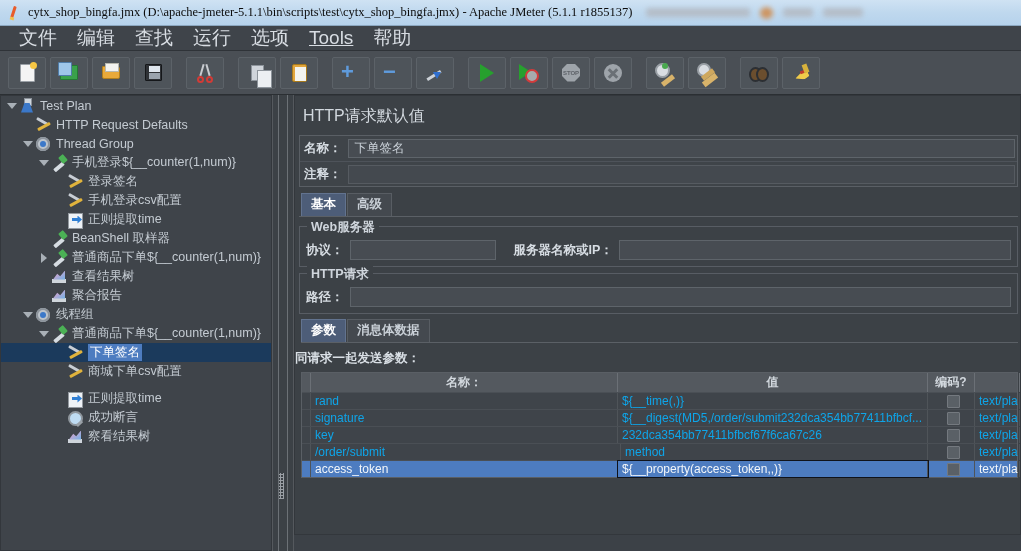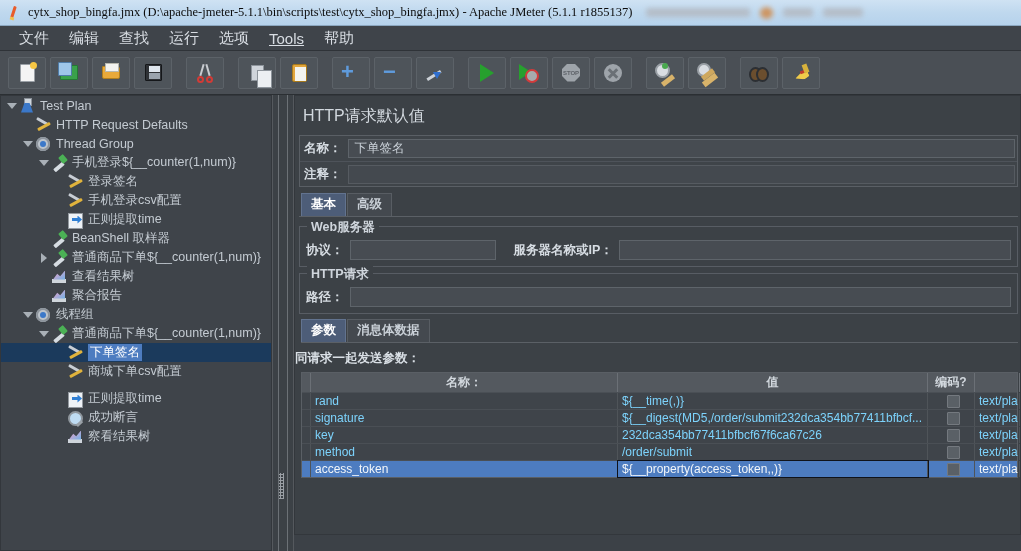--- a/index.html
+++ b/index.html
@@ -48,21 +48,21 @@
   .tb-blur .b3 { width: 30px; }
   .tb-blur .b4 { width: 40px; }
 
   
   .menubar {
     position: absolute; left: 0; top: 26px; width: 1021px; height: 25px;
     background: #3f444a; display: flex; align-items: center;
     padding-left: 10px; border-bottom: 1px solid #2f3338;
   }
   .menu-item {
-    color: #d8dde3; font-size: 15px; padding: 2px 9px; margin-right: 2px;
+    color: #d8dde3; font-size: 19px; padding: 2px 9px; margin-right: 2px;
     white-space: nowrap; cursor: default;
   }
   .menu-item .mn { text-decoration: underline; }
 
   
   .toolbar {
     position: absolute; left: 0; top: 51px; width: 1021px; height: 44px;
     background: #4a4f55; border-bottom: 1px solid #2b2f33;
     display: flex; align-items: center; padding-left: 6px; gap: 0;
   }
@@ -229,21 +229,21 @@
   
   .ptable { margin: 0 2px 0 6px; border: 1px solid #5a5f65; }
   .pt-head { display:flex; height: 19px; background:#54595f; }
   .pt-head .th {
     color:#d2d8de; font-size:12px; display:flex; align-items:center; justify-content:center;
     border-right:1px solid #6b7076; height:100%; font-weight:bold;
   }
   .pt-row { display:flex; height: 17px; background:#3f444a; border-top:1px solid #4a4f55; }
   .pt-row.sel { background:#4d7cc0; }
   .pt-row .td {
-    color:#7dd3fc; font-size:12px; display:flex; align-items:center;
+    color:#0ea5e9; font-size:12px; display:flex; align-items:center;
     border-right:1px solid #4f5459; height:100%; padding-left:4px;
     white-space:nowrap; overflow:hidden;
   }
   .pt-row.sel .td { color:#f2f6fa; }
   .c-gutter { width:9px; flex:0 0 auto; }
   .c-name { width:307px; flex:0 0 auto; }
   .c-value { width:310px; flex:0 0 auto; }
   .c-enc { width:47px; flex:0 0 auto; justify-content:center !important; }
   .c-type { width:45px; flex:0 0 auto; }
   .cbx { width:13px;height:13px;background:#5a6066;border:1px solid #74797f;border-radius:1px; }
@@ -538,22 +538,22 @@
             <div class="td c-gutter"></div>
             <div class="td c-name">key</div>
             <div class="td c-value">232dca354bb77411bfbcf67f6ca67c26</div>
             <div class="td c-enc">
               <span class="cbx"></span>
             </div>
             <div class="td c-type">text/pla</div>
           </div>
           <div class="pt-row">
             <div class="td c-gutter"></div>
+            <div class="td c-value">/order/submit</div>
             <div class="td c-name">method</div>
-            <div class="td c-value">/order/submit</div>
             <div class="td c-enc">
               <span class="cbx"></span>
             </div>
             <div class="td c-type">text/pla</div>
           </div>
           <div class="pt-row sel">
             <div class="td c-gutter"></div>
             <div class="td c-name">access_token</div>
             <div class="td c-value cell-editor">${__property(access_token,,)}</div>
             <div class="td c-enc">

